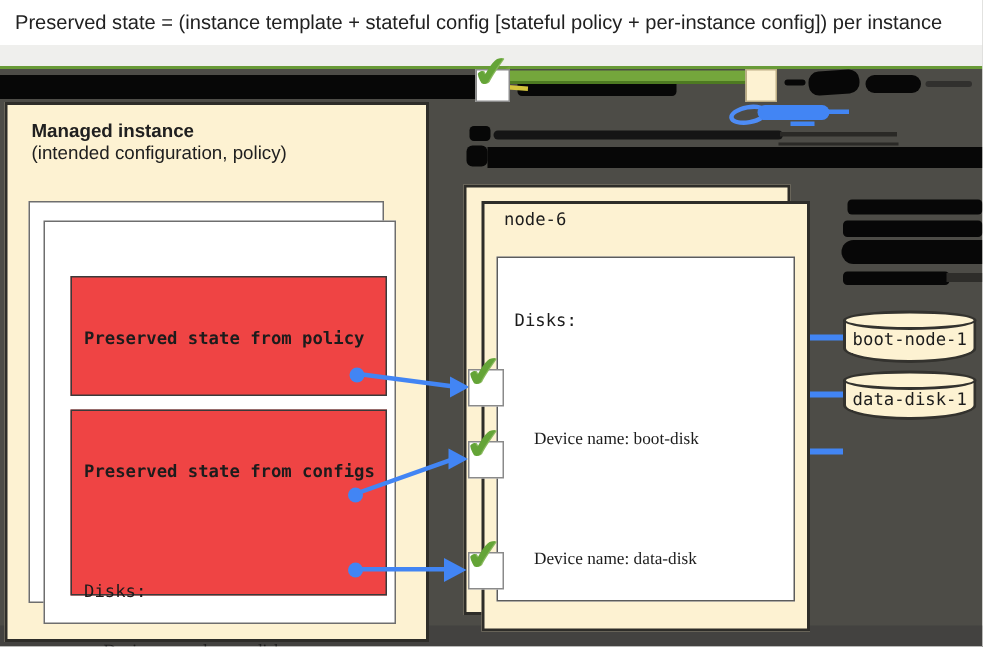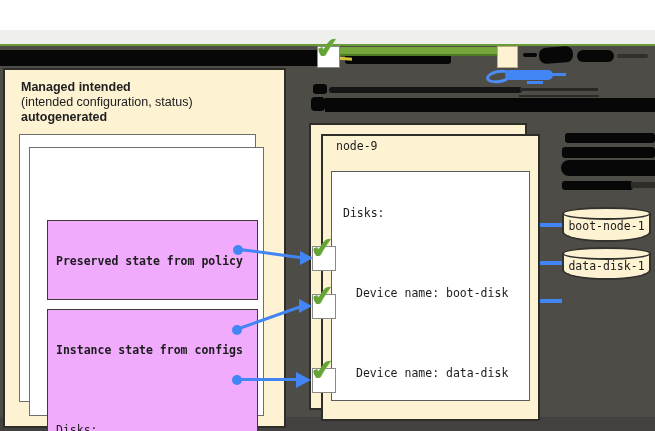--- a/index.html
+++ b/index.html
@@ -14,28 +14,28 @@
   
   .dark-field{left:0;top:46px;width:655px;height:385px;background:#4d4c47;}
   .dark-bottom{left:0;top:417px;width:655px;height:14px;background:#434240;}
   
   .red{background:#070707;}
   .rr{border-radius:3px;}
   
   .cream{background:#fdf2d2;}
   .panel-border{border:2px solid #2e2d29;}
   .card{background:#ffffff;border:1.5px solid #6e6e6e;}
-  .inner-box{background:#f0abfc;border:1.5px solid #3a3a3a;margin-top:36px;}
+  .inner-box{background:#ef4444;border:1.5px solid #3a3a3a;}
   
   .mono{font-family:"DejaVu Sans Mono","Liberation Mono",monospace;font-size:11.5px;
         color:#1c1c1c;line-height:13.4px;white-space:pre;}
   .sans{font-size:12.5px;color:#202020;line-height:15.2px;}
   .b{font-weight:bold;}
   .gap{height:13px;}
-  .ind{padding-left:13px;}
+  .ind{padding-left:13px;font-family:Liberation Serif, serif;}
   
   .cbx{background:#ffffff;border:1.5px solid #8a8a8a;z-index:40;}
   .chk{position:absolute;left:-3px;top:-16px;font-family:"DejaVu Sans",sans-serif;
        font-size:29px;font-weight:bold;color:#64a437;transform:rotate(-6deg);
        text-shadow:1px 0 0 #88b95c;pointer-events:none;}
   
   .blue{background:#4285f4;}
   .dot{width:10px;height:10px;border-radius:50%;background:#4285f4;z-index:30;}
   .cline{height:3px;background:#4285f4;transform-origin:left center;z-index:30;border-radius:2px;}
   .ahead{width:0;height:0;border-top:7px solid transparent;border-bottom:7px solid transparent;
@@ -55,20 +55,21 @@
             border-radius:0 0 44px 44px / 0 0 10px 10px;z-index:2;}
   .cyl-label{position:absolute;left:0;right:0;top:13px;text-align:center;z-index:4;}
 </style>
 </head>
 <body>
 
 <div class="stage">
 
   <div class="abs title-strip"></div>
   <div class="abs title-substrip"></div>
+  <div class="abs title-text">Preserved state = (instance template + stateful config [stateful policy + per-instance config]) per instance</div>
   <div class="abs green-rule"></div>
 
   <div class="abs dark-field"></div>
   <div class="abs dark-bottom"></div>
 
   <div class="abs red" style="left:0;top:50px;width:317px;height:16px;"></div>
   <div class="abs red rr" style="left:345px;top:51px;width:106px;height:13px;"></div>
   <div class="abs garrow"></div>
   <div class="abs gtip"></div>
   <div class="abs ydash"></div>
@@ -94,54 +95,53 @@
   <div class="abs" style="left:519px;top:95px;width:80px;height:2px;background:#2a2926;"></div>
 
   <div class="abs red rr" style="left:565px;top:133px;width:90px;height:10px;"></div>
   <div class="abs red rr" style="left:562px;top:147px;width:93px;height:11px;"></div>
   <div class="abs red" style="left:561px;top:160px;width:94px;height:16px;border-radius:8px 0 0 8px;"></div>
   <div class="abs red rr" style="left:562px;top:181px;width:71px;height:9px;"></div>
   <div class="abs" style="left:631px;top:182px;width:24px;height:6px;background:#2e2d2a;"></div>
 
   <div class="abs cream panel-border" style="left:3px;top:68px;width:283px;height:360px;z-index:5;"></div>
   <div class="abs sans" style="left:21px;top:80px;z-index:6;">
-    <div class="b">Managed intended</div>
-    <div>(intended configuration, status)</div>
-    <div class="b">autogenerated</div>
+    <div class="b">Managed instance</div>
+    <div>(intended configuration, policy)</div>
   </div>
 
   <div class="abs card" style="left:19px;top:134px;width:237px;height:268px;z-index:6;"></div>
   <div class="abs card" style="left:29px;top:147px;width:235px;height:269px;z-index:7;"></div>
 
   <div class="abs inner-box" style="left:47px;top:184px;width:211px;height:80px;z-index:8;">
     <div class="mono" style="padding:7px 0 0 8px;">
       <div class="b">Preserved state from policy</div>
       <div class="gap"></div>
       <div>Disks:</div>
       <div class="ind">Device name: data-disk</div>
       <div class="ind"><span>Disk name: </span><span class="b">data-disk-1</span></div>
     </div>
   </div>
 
   <div class="abs inner-box" style="left:47px;top:273px;width:211px;height:124px;z-index:8;">
     <div class="mono" style="padding:7px 0 0 8px;">
-      <div class="b">Instance state from configs</div>
+      <div class="b">Preserved state from configs</div>
       <div class="gap"></div>
       <div>Disks:</div>
       <div class="ind">Device name: legacy-disk</div>
       
       
       
       
     </div>
   </div>
 
   <div class="abs cream panel-border" style="left:309px;top:123px;width:218px;height:287px;z-index:9;"></div>
   <div class="abs cream panel-border" style="left:321px;top:134px;width:219px;height:287px;z-index:10;"></div>
-  <div class="abs mono" style="left:336px;top:140px;z-index:11;">node-9</div>
+  <div class="abs mono" style="left:336px;top:140px;z-index:11;">node-6</div>
 
   <div class="abs" style="left:331px;top:171px;width:199px;height:230px;background:#ffffff;border:1.5px solid #5c5c5c;box-sizing:border-box;z-index:11;">
     <div class="mono" style="padding:8px 0 0 11px;">
       <div>Disks:</div>
       <div class="gap"></div>
       <div class="ind">Device name: boot-disk</div>
       <div class="gap"></div>
       <div class="ind">Device name: data-disk</div>
       
       

